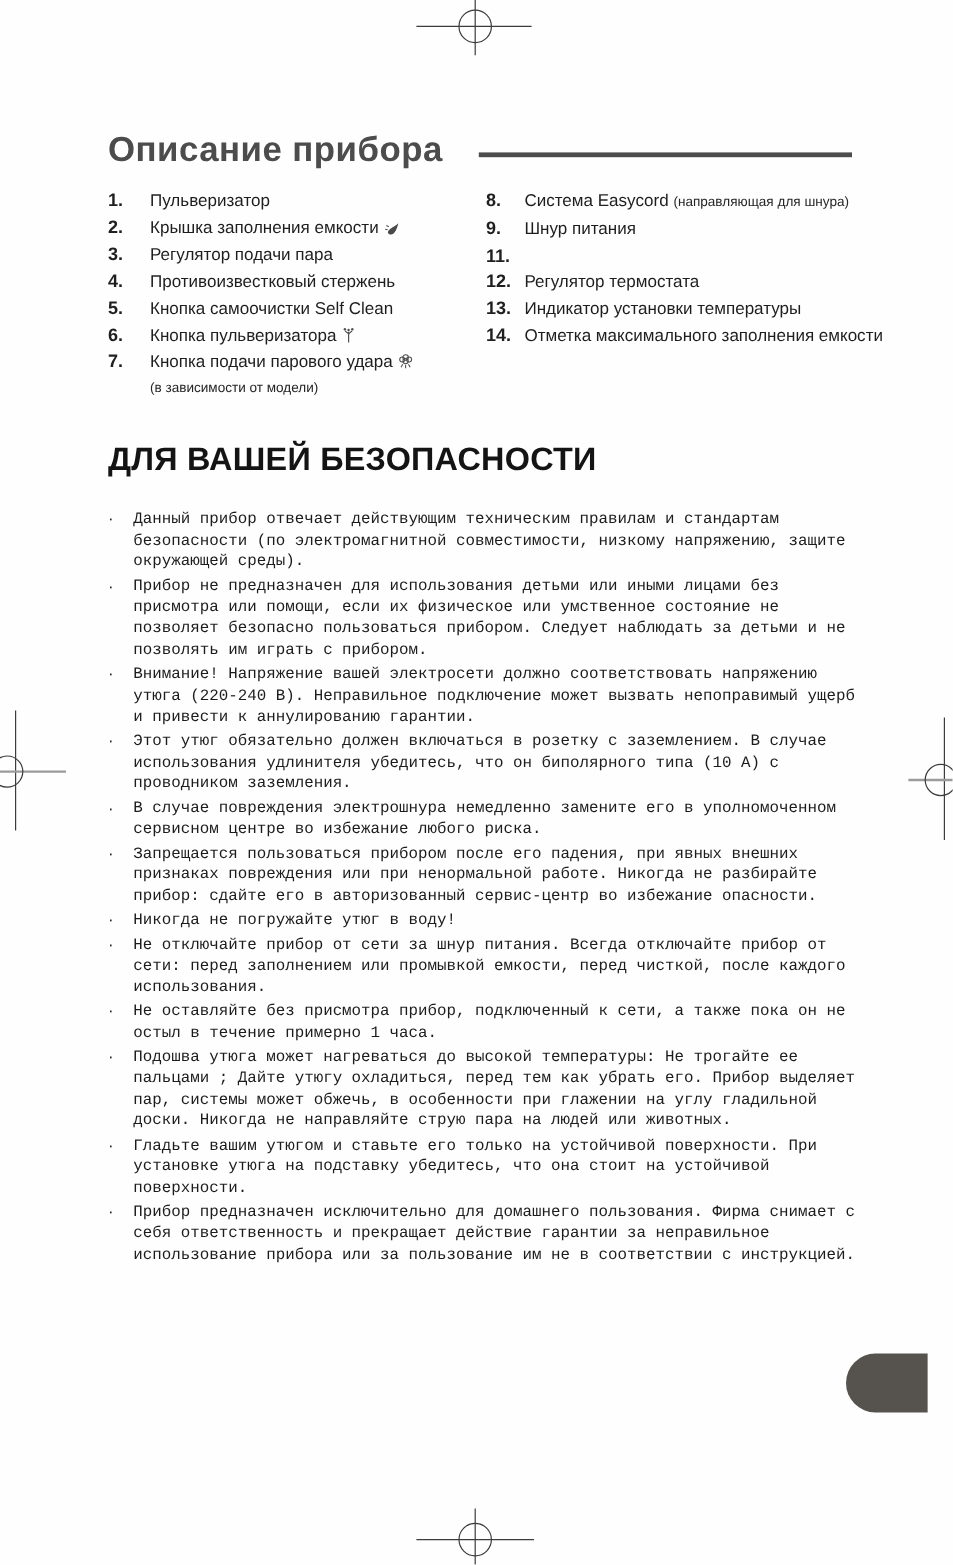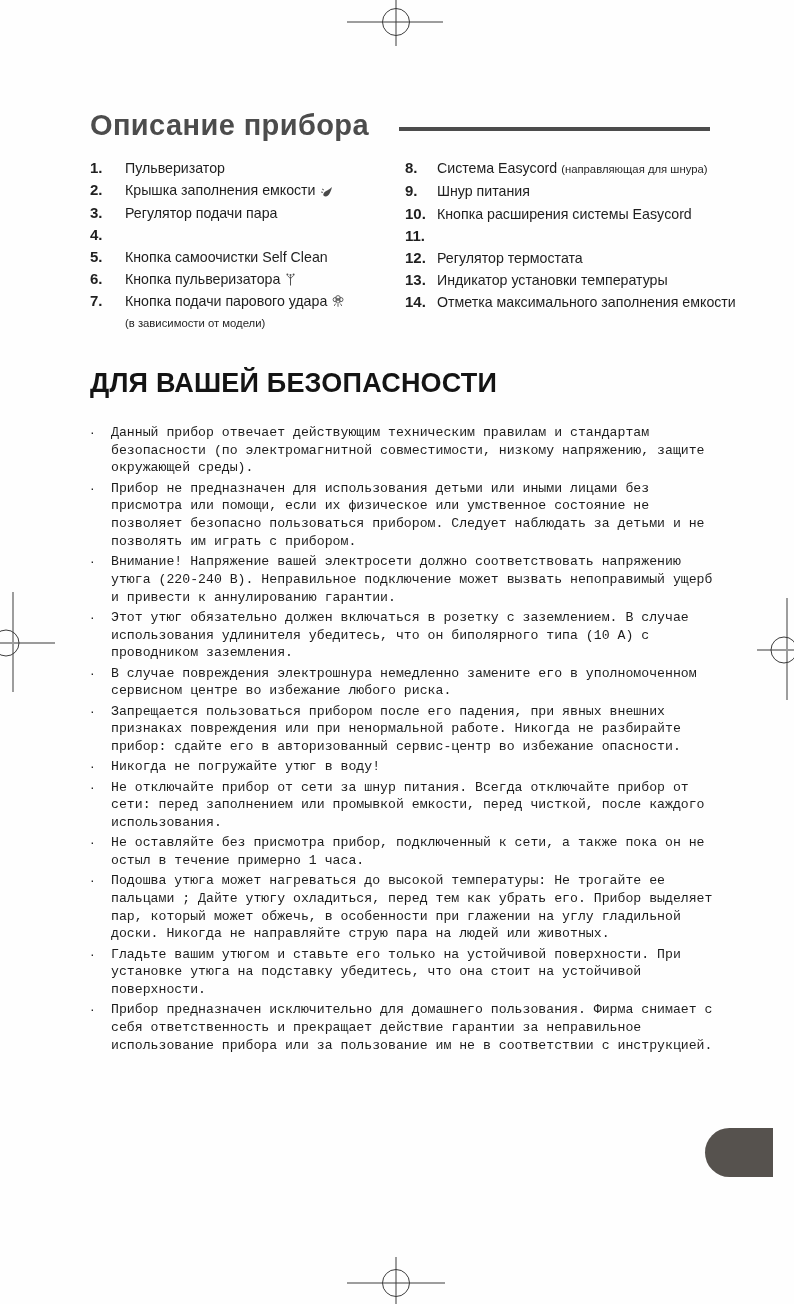--- a/index.html
+++ b/index.html
@@ -83,20 +83,21 @@
             <path d="M12 1 C9 4 5 5 3.6 7.4 c-1 1.8 .4 3 2.2 3 2.8 0 4.6-3.4 6.2-9.4z" fill="#4a4a4a"></path>
             <path d="M2 3 l2 1 M1 6 l2 .4" stroke="#4a4a4a" stroke-width="0.9" fill="none"></path>
           </svg></span>
       </div>
       <div class="pitem">
         <span class="pnum">3.</span>
         <span class="plabel">Регулятор подачи пара</span>
       </div>
       <div class="pitem">
         <span class="pnum">4.</span>
+        <span class="plabel">Противоизвестковый  стержень</span>
       </div>
       <div class="pitem">
         <span class="pnum">5.</span>
         <span class="plabel">Кнопка самоочистки  Self Clean</span>
       </div>
       <div class="pitem">
         <span class="pnum">6.</span>
         <span class="plabel">Кнопка пульверизатора<svg class="picon" width="13" height="13" viewBox="0 0 13 13">
             <g stroke="#4f4f4f" stroke-width="1" fill="none">
               <path d="M6.5 12.5 V6"></path>
@@ -131,24 +132,20 @@
   <div class="parts-col right" id="parts-right">
       <div class="pitem">
         <span class="pnum">8.</span>
         <span class="plabel">Система Easycord <span class="pnote-inline">(направляющая для шнура)</span></span>
       </div>
       <div class="pitem">
         <span class="pnum">9.</span>
         <span class="plabel">Шнур питания</span>
       </div>
       <div class="pitem">
-        <span class="pnum">10.</span>
-        <span class="plabel">Кнопка расширения системы Easycord</span>
-      </div>
-      <div class="pitem">
         <span class="pnum">11.</span>
       </div>
       <div class="pitem">
         <span class="pnum">12.</span>
         <span class="plabel">Регулятор термостата</span>
       </div>
       <div class="pitem">
         <span class="pnum">13.</span>
         <span class="plabel">Индикатор установки температуры</span>
       </div>
@@ -191,21 +188,21 @@
       <div class="bullet-row">
         <span class="bullet-dot">·</span>
         <div class="bullet-text">Не отключайте прибор от сети за шнур питания. Всегда отключайте прибор от сети: перед заполнением или промывкой емкости, перед чисткой, после каждого использования.</div>
       </div>
       <div class="bullet-row">
         <span class="bullet-dot">·</span>
         <div class="bullet-text">Не оставляйте без присмотра прибор, подключенный к сети, а также пока он не остыл в течение примерно 1 часа.</div>
       </div>
       <div class="bullet-row">
         <span class="bullet-dot">·</span>
-        <div class="bullet-text">Подошва утюга может нагреваться до высокой температуры: Не трогайте ее пальцами ; Дайте утюгу охладиться, перед тем как убрать его. Прибор выделяет пар, который может обжечь, в особенности при глажении на углу гладильной доски. Никогда не направляйте струю пара на людей или животных.</div>
+        <div class="bullet-text">Подошва утюга может нагреваться до высокой температуры: Не трогайте ее пальцами ; Дайте утюгу охладиться, перед тем как убрать его. Прибор выделяет пар, системы может обжечь, в особенности при глажении на углу гладильной доски. Никогда не направляйте струю пара на людей или животных.</div>
       </div>
       <div class="bullet-row">
         <span class="bullet-dot">·</span>
         <div class="bullet-text">Гладьте вашим утюгом и  ставьте его только на устойчивой поверхности. При установке утюга на подставку убедитесь, что она стоит на устойчивой поверхности.</div>
       </div>
       <div class="bullet-row">
         <span class="bullet-dot">·</span>
         <div class="bullet-text">Прибор предназначен исключительно для домашнего пользования. Фирма снимает с себя ответственность и прекращает действие гарантии за неправильное использование прибора или за пользование им не в соответствии с инструкцией.</div>
       </div>
     </div>

